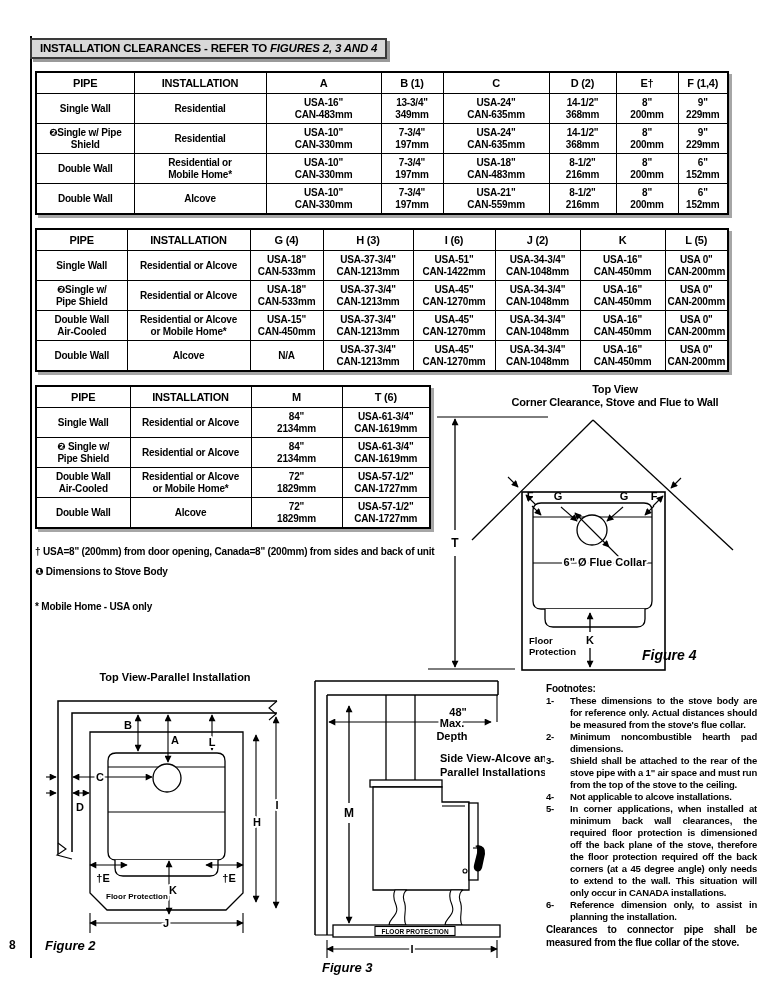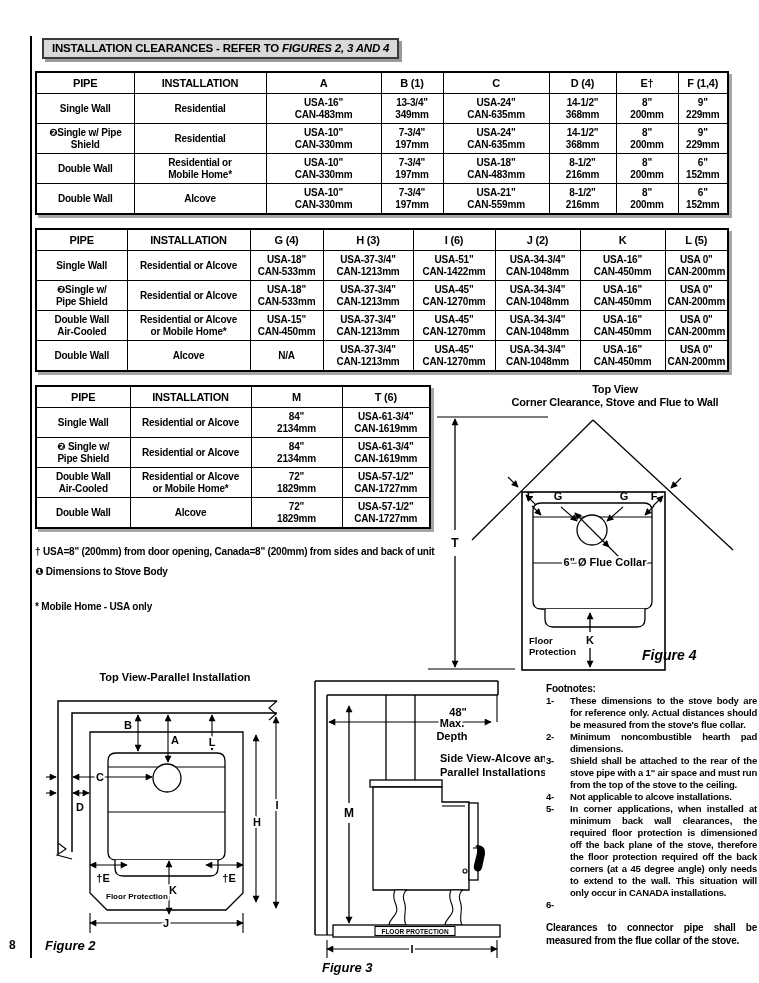--- a/index.html
+++ b/index.html
@@ -1,20 +1,20 @@
 <!DOCTYPE html>
 <html><head>
 <meta charset="utf-8">
 <style>
   html,body{margin:0;padding:0;background:#fff;}
   .page{position:relative;width:759px;height:983px;background:#fff;overflow:hidden;
         font-family:"Liberation Sans","DejaVu Sans",sans-serif;color:#000;}
   .left-rule{position:absolute;left:30px;top:36px;width:2px;height:922px;background:#000;}
   .page-num{position:absolute;left:9px;top:938px;font-size:12px;font-weight:bold;}
-  .title-box{position:absolute;left:42px;top:38px;background:#d9d9d9;border:2px solid #3a3a3a;
+  .title-box{position:absolute;left:30px;top:38px;background:#d9d9d9;border:2px solid #3a3a3a;
              box-shadow:3px 3px 0 #9a9a9a;padding:2px 8px 3px;font-size:11.5px;font-weight:bold;
              letter-spacing:-0.2px;white-space:nowrap;}
   .title-box .it{font-style:italic;}
   table.ct{position:absolute;border-collapse:collapse;table-layout:fixed;background:#fff;
            border:2.5px solid #000;box-shadow:3px 3px 0 #a6a6a6;}
   table.ct th,table.ct td{border:1.5px solid #000;text-align:center;vertical-align:middle;
            padding:1px 1px;font-weight:bold;letter-spacing:-0.2px;}
   table.ct th{font-size:11px;height:18px;}
   table.ct td{font-size:10px;line-height:1.2;height:27px;}
   .t1{left:35px;top:71px;width:692px;}
@@ -34,21 +34,21 @@
   .ln{stroke:#000;stroke-width:1.3;fill:none;}
   .lnthin{stroke:#000;stroke-width:1.1;fill:none;}
   .gray{stroke:#7d7d7d;stroke-width:2.2;fill:none;}
   .wh{fill:#fff;}
   .footnotes{position:absolute;left:546px;top:683px;width:211px;font-size:9.5px;font-weight:bold;
              letter-spacing:-0.2px;line-height:12px;}
   .fn-head{font-size:10px;}
   .fn-item{display:flex;}
   .fn-num{width:24px;flex:none;}
   .fn-text{flex:1;text-align:justify;}
-  .fn-close{margin-top:10px;font-size:10px;line-height:13px;text-align:justify;}
+  .fn-close{margin-top:0;font-size:10px;line-height:13px;text-align:justify;}
 </style>
 </head>
 <body>
 
 <div class="page">
 
   <div class="left-rule"></div>
   <div class="page-num">8</div>
 
   <div class="title-box"><span>INSTALLATION CLEARANCES - REFER TO </span><span class="it">FIGURES 2, 3 AND 4</span></div>
@@ -64,21 +64,21 @@
         <col style="width: 62px;">
         <col style="width: 50px;">
       </colgroup>
       <thead>
         <tr>
           <th>PIPE</th>
           <th>INSTALLATION</th>
           <th>A</th>
           <th>B (1)</th>
           <th>C</th>
-          <th>D (4)</th>
+          <th>D (2)</th>
           <th>E†</th>
           <th>F (1,4)</th>
         </tr>
       </thead>
       <tbody>
         <tr>
           <td>Single Wall</td>
           <td>Residential</td>
           <td>USA-16"<br>CAN-483mm</td>
           <td>13-3/4"<br>349mm</td>
@@ -439,17 +439,18 @@
     <div class="fn-item">
       <span class="fn-num">4-</span>
       <span class="fn-text">Not applicable to alcove installations.</span>
     </div>
     <div class="fn-item">
       <span class="fn-num">5-</span>
       <span class="fn-text">In corner applications, when installed at minimum back wall clearances, the required floor protection is dimensioned off the back plane of the stove, therefore the floor protection required off the back corners (at a 45 degree angle) only needs to extend to the wall. This situation will only occur in CANADA installations.</span>
     </div>
     <div class="fn-item">
       <span class="fn-num">6-</span>
+      <span class="fn-text">Reference dimension only, to assist in planning the installation.</span>
     </div>
     <div class="fn-close">Clearances to connector pipe shall be measured from the flue collar of the stove.</div>
   </div>
 
 </div>
 
 </body></html>

